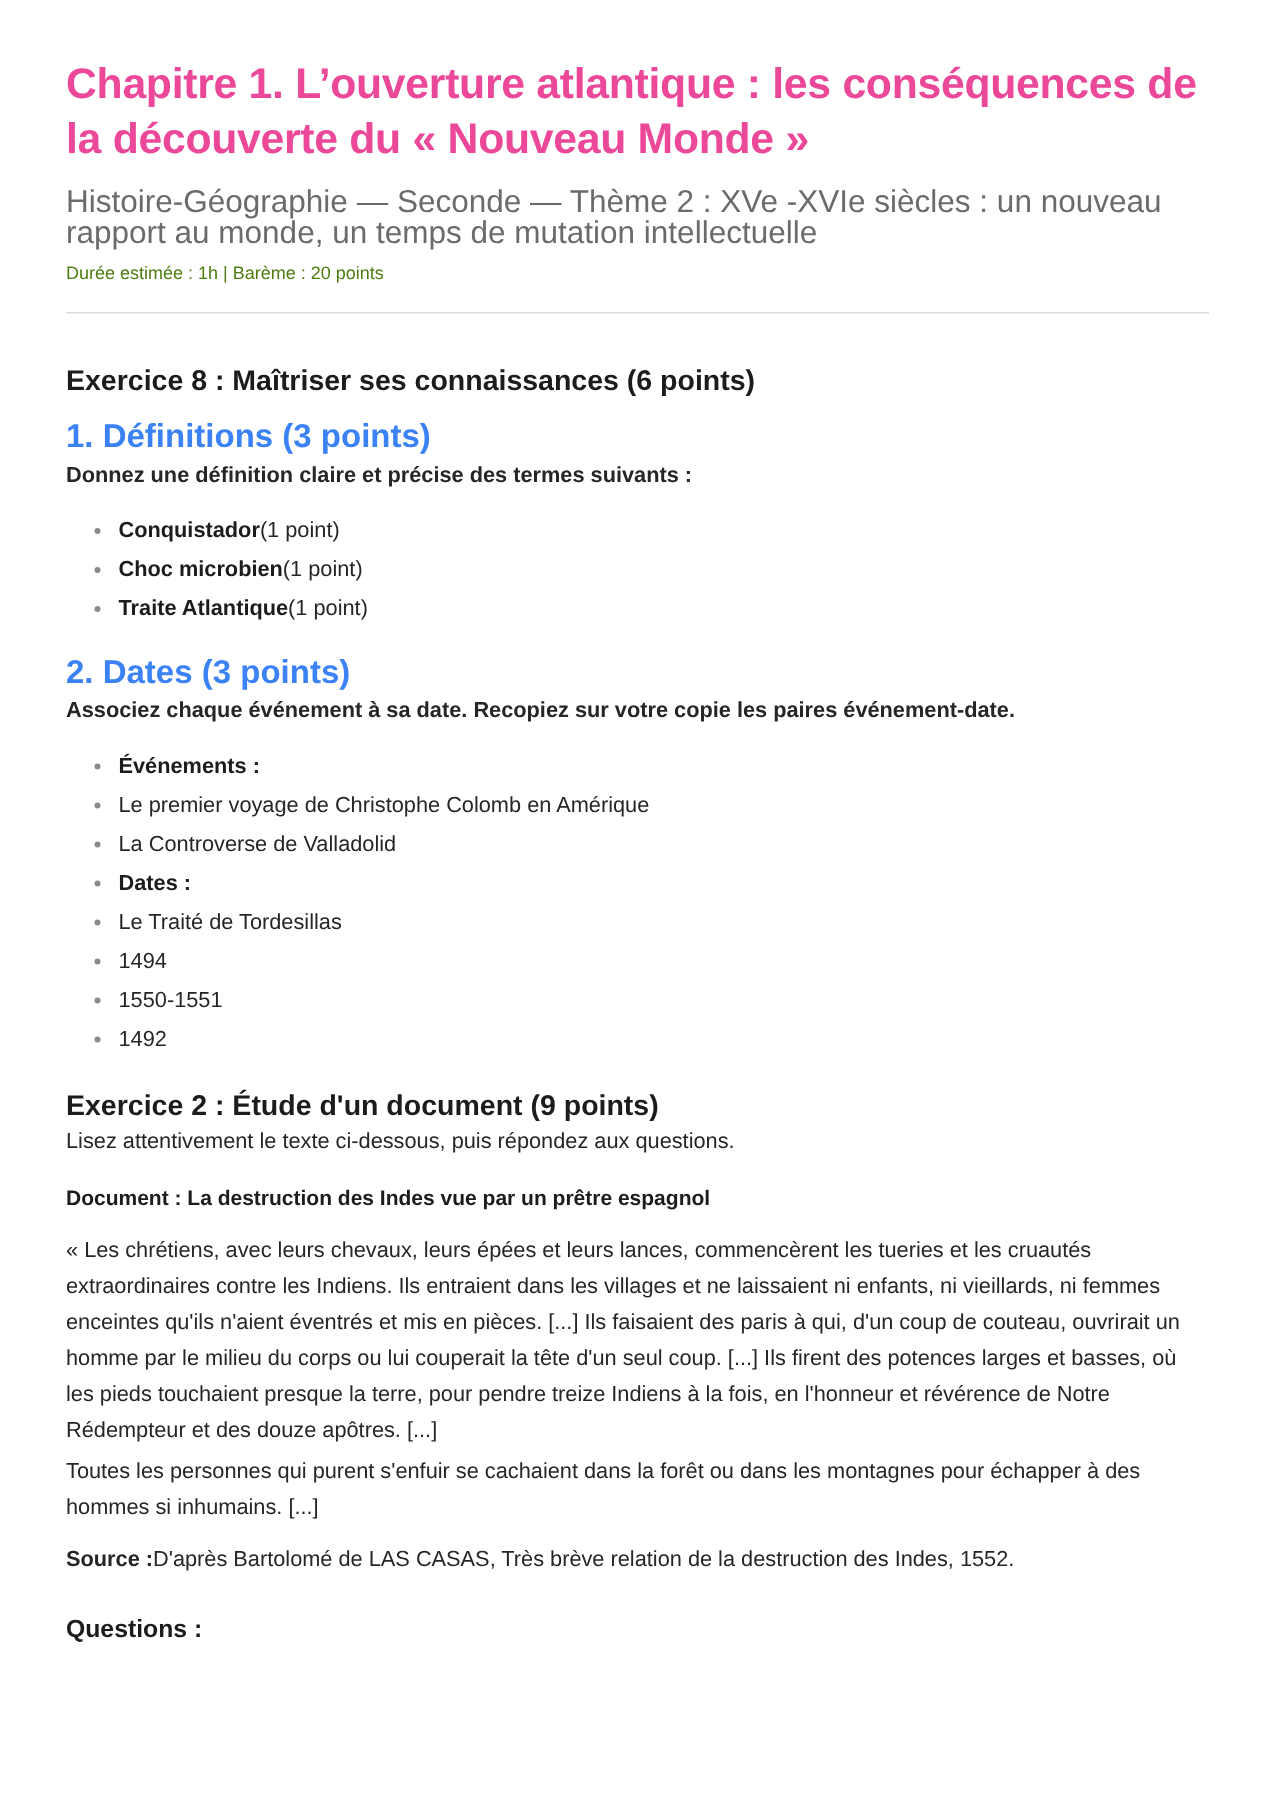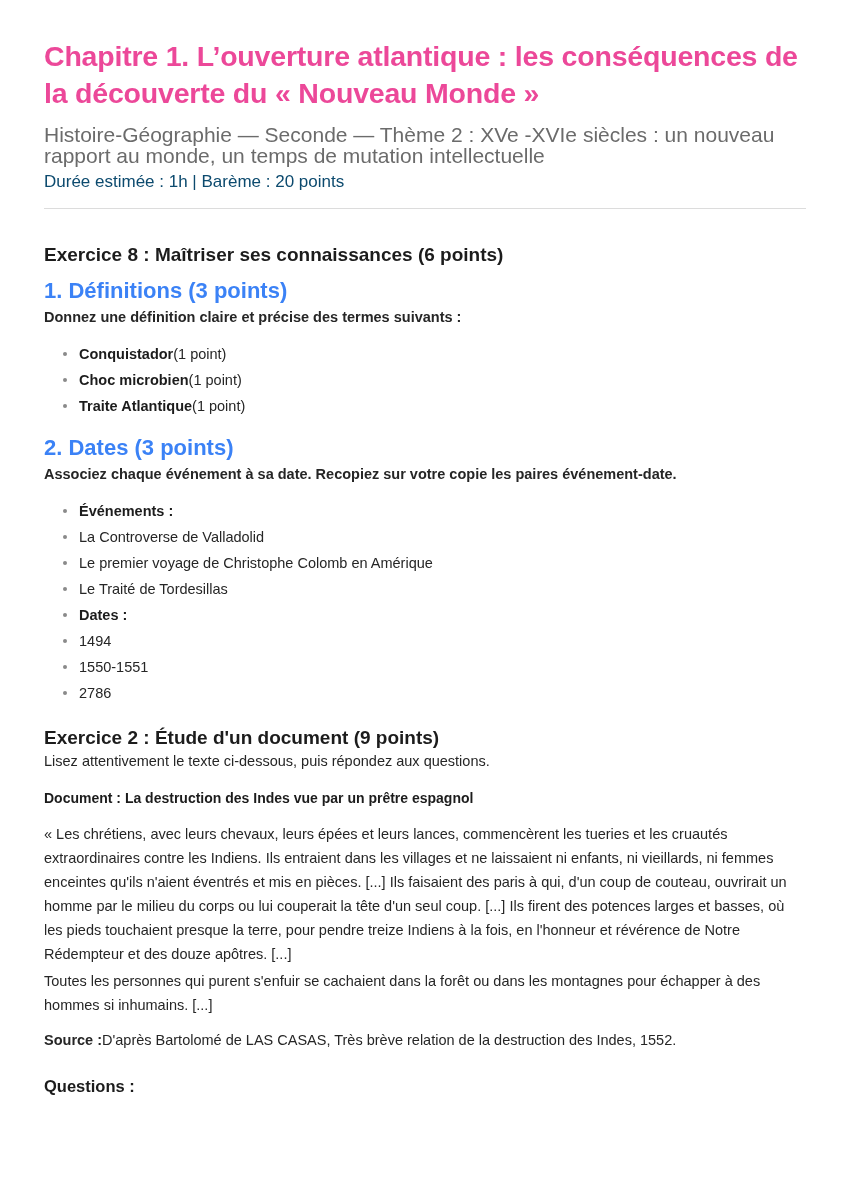--- a/index.html
+++ b/index.html
@@ -17,23 +17,23 @@
       letter-spacing: -0.2px;
     }
     .subtitle {
       margin-top: 12px;
       font-size: 21px;
       line-height: 21px;
       color: #6b6b6b;
     }
     .meta {
       margin-top: 6px;
-      font-size: 17px;
+      font-size: 12px;
       line-height: 20px;
-      color: #0c4a6e;
+      color: #4d7c0f;
     }
     .divider {
       margin-top: 16px;
       height: 1px;
       background: #dcdcdc;
       border: none;
     }
     .ex-title {
       margin-top: 34px;
       font-size: 19px;
@@ -125,27 +125,27 @@
       <li><b>Choc microbien</b><span>(1 point)</span></li>
       <li><b>Traite Atlantique</b><span>(1 point)</span></li>
     </ul>
   </div>
 
   <div>
     <h3 class="sub-title" style="margin-top:18px">2. Dates (3 points)</h3>
     <p class="para gap-sm">Associez chaque événement à sa date. Recopiez sur votre copie les paires événement-date.</p>
     <ul class="items">
       <li><b>Événements :</b></li>
+      <li>Le premier voyage de Christophe Colomb en Amérique</li>
       <li>La Controverse de Valladolid</li>
-      <li>Le premier voyage de Christophe Colomb en Amérique</li>
+      <li><b>Dates :</b></li>
       <li>Le Traité de Tordesillas</li>
-      <li><b>Dates :</b></li>
       <li>1494</li>
       <li>1550-1551</li>
-      <li>2786</li>
+      <li>1492</li>
     </ul>
   </div>
 </section>
 
 <section>
   <h2 class="ex-title" style="margin-top:20px">Exercice 2 : Étude d'un document (9 points)</h2>
   <p class="para">Lisez attentivement le texte ci-dessous, puis répondez aux questions.</p>
   <p class="doc-title">Document : La destruction des Indes vue par un prêtre espagnol</p>
   <blockquote class="quote">
     <p>« Les chrétiens, avec leurs chevaux, leurs épées et leurs lances, commencèrent les tueries et les cruautés extraordinaires contre les Indiens. Ils entraient dans les villages et ne laissaient ni enfants, ni vieillards, ni femmes enceintes qu'ils n'aient éventrés et mis en pièces. [...] Ils faisaient des paris à qui, d'un coup de couteau, ouvrirait un homme par le milieu du corps ou lui couperait la tête d'un seul coup. [...] Ils firent des potences larges et basses, où les pieds touchaient presque la terre, pour pendre treize Indiens à la fois, en l'honneur et révérence de Notre Rédempteur et des douze apôtres. [...]</p>

